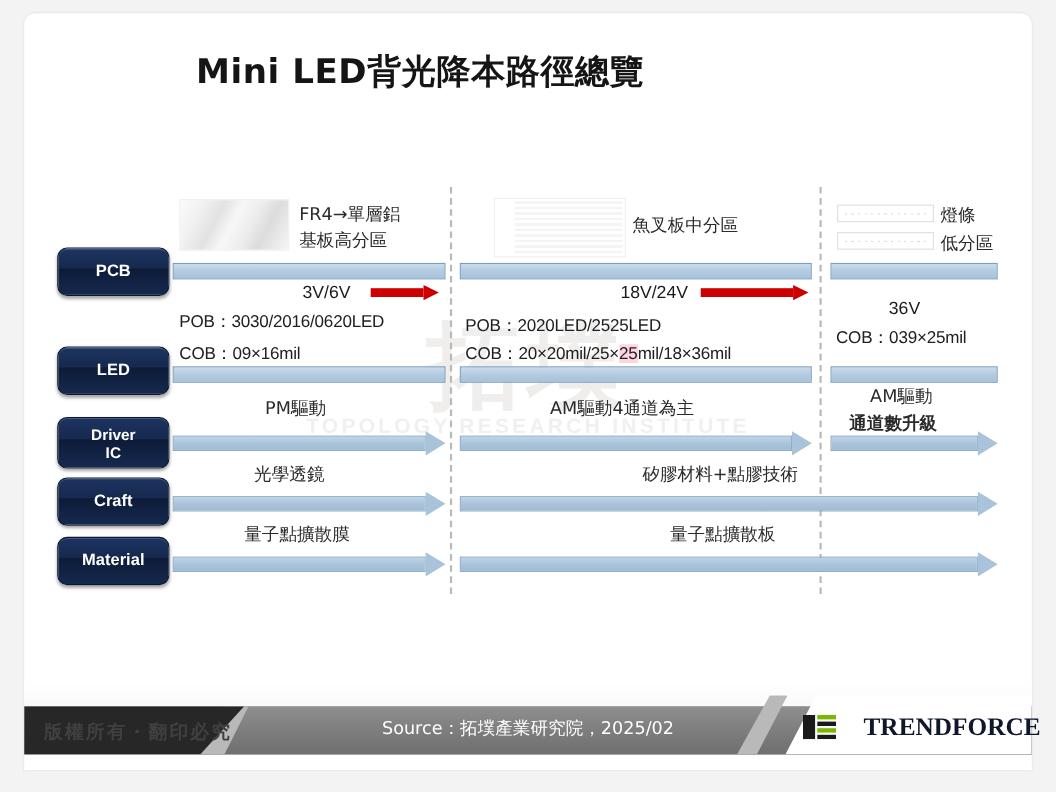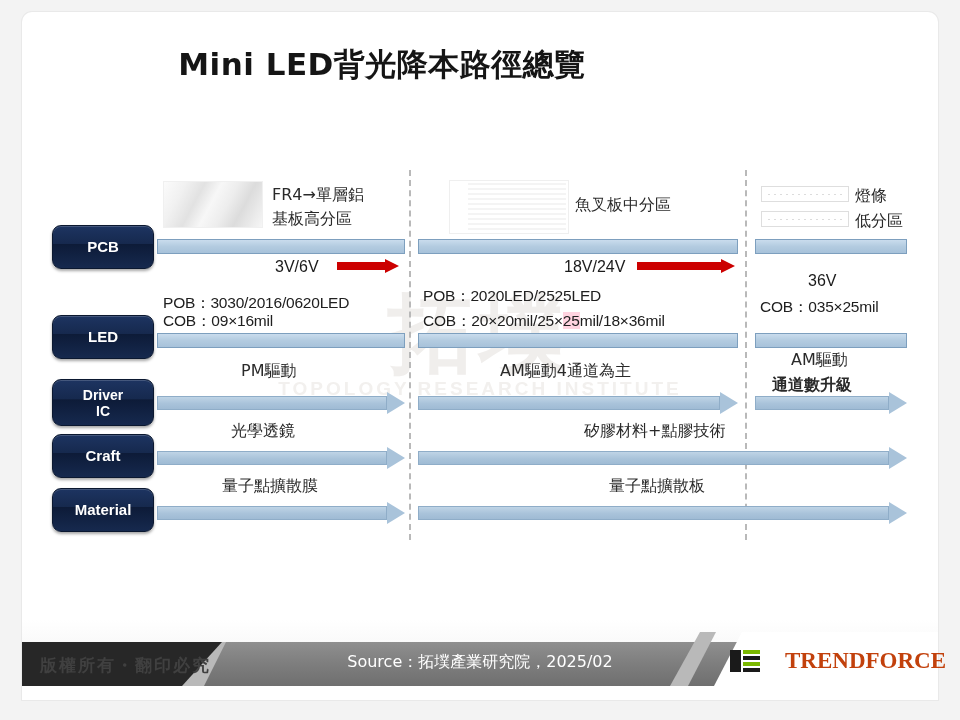--- a/index.html
+++ b/index.html
@@ -252,21 +252,21 @@
     right: 200px; top: 650px;
     width: 30px; height: 22px;
     z-index: 12;
   }
   #logo-text {
     position: absolute;
     right: 14px; top: 648px;
     font-family: "Liberation Serif", "DejaVu Serif", serif;
     font-size: 23px;
     font-weight: bold;
-    color: #c2410c;
+    color: #0f172a;
     letter-spacing: 0px;
     z-index: 12;
   }
   #disclaimer {
     position: absolute;
     left: 26px; top: 690px;
     font-size: 11.5px;
     font-weight: bold;
     color: #3a3a3a;
     z-index: 12;
@@ -343,27 +343,27 @@
   </div>
 
   <div class="lbl volt" style="left:564px; top:258px;">18V/24V</div>
   <div class="red-arrow" style="left:637px; top:259px; width:100px;">
     <div class="r-shaft" style="width:84px;"></div>
     <div class="r-head" style="left:84px;"></div>
   </div>
 
   <div class="lbl volt" style="left:808px; top:272px;">36V</div>
 
-  <div class="lbl spec" style="left:163px; top:293px;">POB：3030/2016/0620LED</div>
+  <div class="lbl spec" style="left:163px; top:282px;">POB：3030/2016/0620LED</div>
   <div class="lbl spec" style="left:163px; top:311px;">COB：09×16mil</div>
 
   <div class="lbl spec" style="left:423px; top:286px;">POB：2020LED/2525LED</div>
   <div class="lbl spec" style="left:423px; top:311px;"><span>COB：20×20mil/25×</span><span class="hl">25</span><span>mil/18×36mil</span></div>
 
-  <div class="lbl spec" style="left:760px; top:297px;">COB：035×25mil</div>
+  <div class="lbl spec" style="left:760px; top:297px;">COB：039×25mil</div>
 
   <div class="bar" style="left:157px; top:333px; width:248px;"></div>
   <div class="bar" style="left:418px; top:333px; width:320px;"></div>
   <div class="bar" style="left:755px; top:333px; width:152px;"></div>
 
   <div class="lbl cap cjk" style="left:241px; top:361px;">PM驅動</div>
   <div class="lbl cap cjk" style="left:500px; top:361px;">AM驅動4通道為主</div>
   <div class="lbl cap cjk" style="left:791px; top:350px;">AM驅動</div>
   <div class="lbl cap cjk" style="left:772px; top:375px;font-weight:bold;">通道數升級</div>
 

